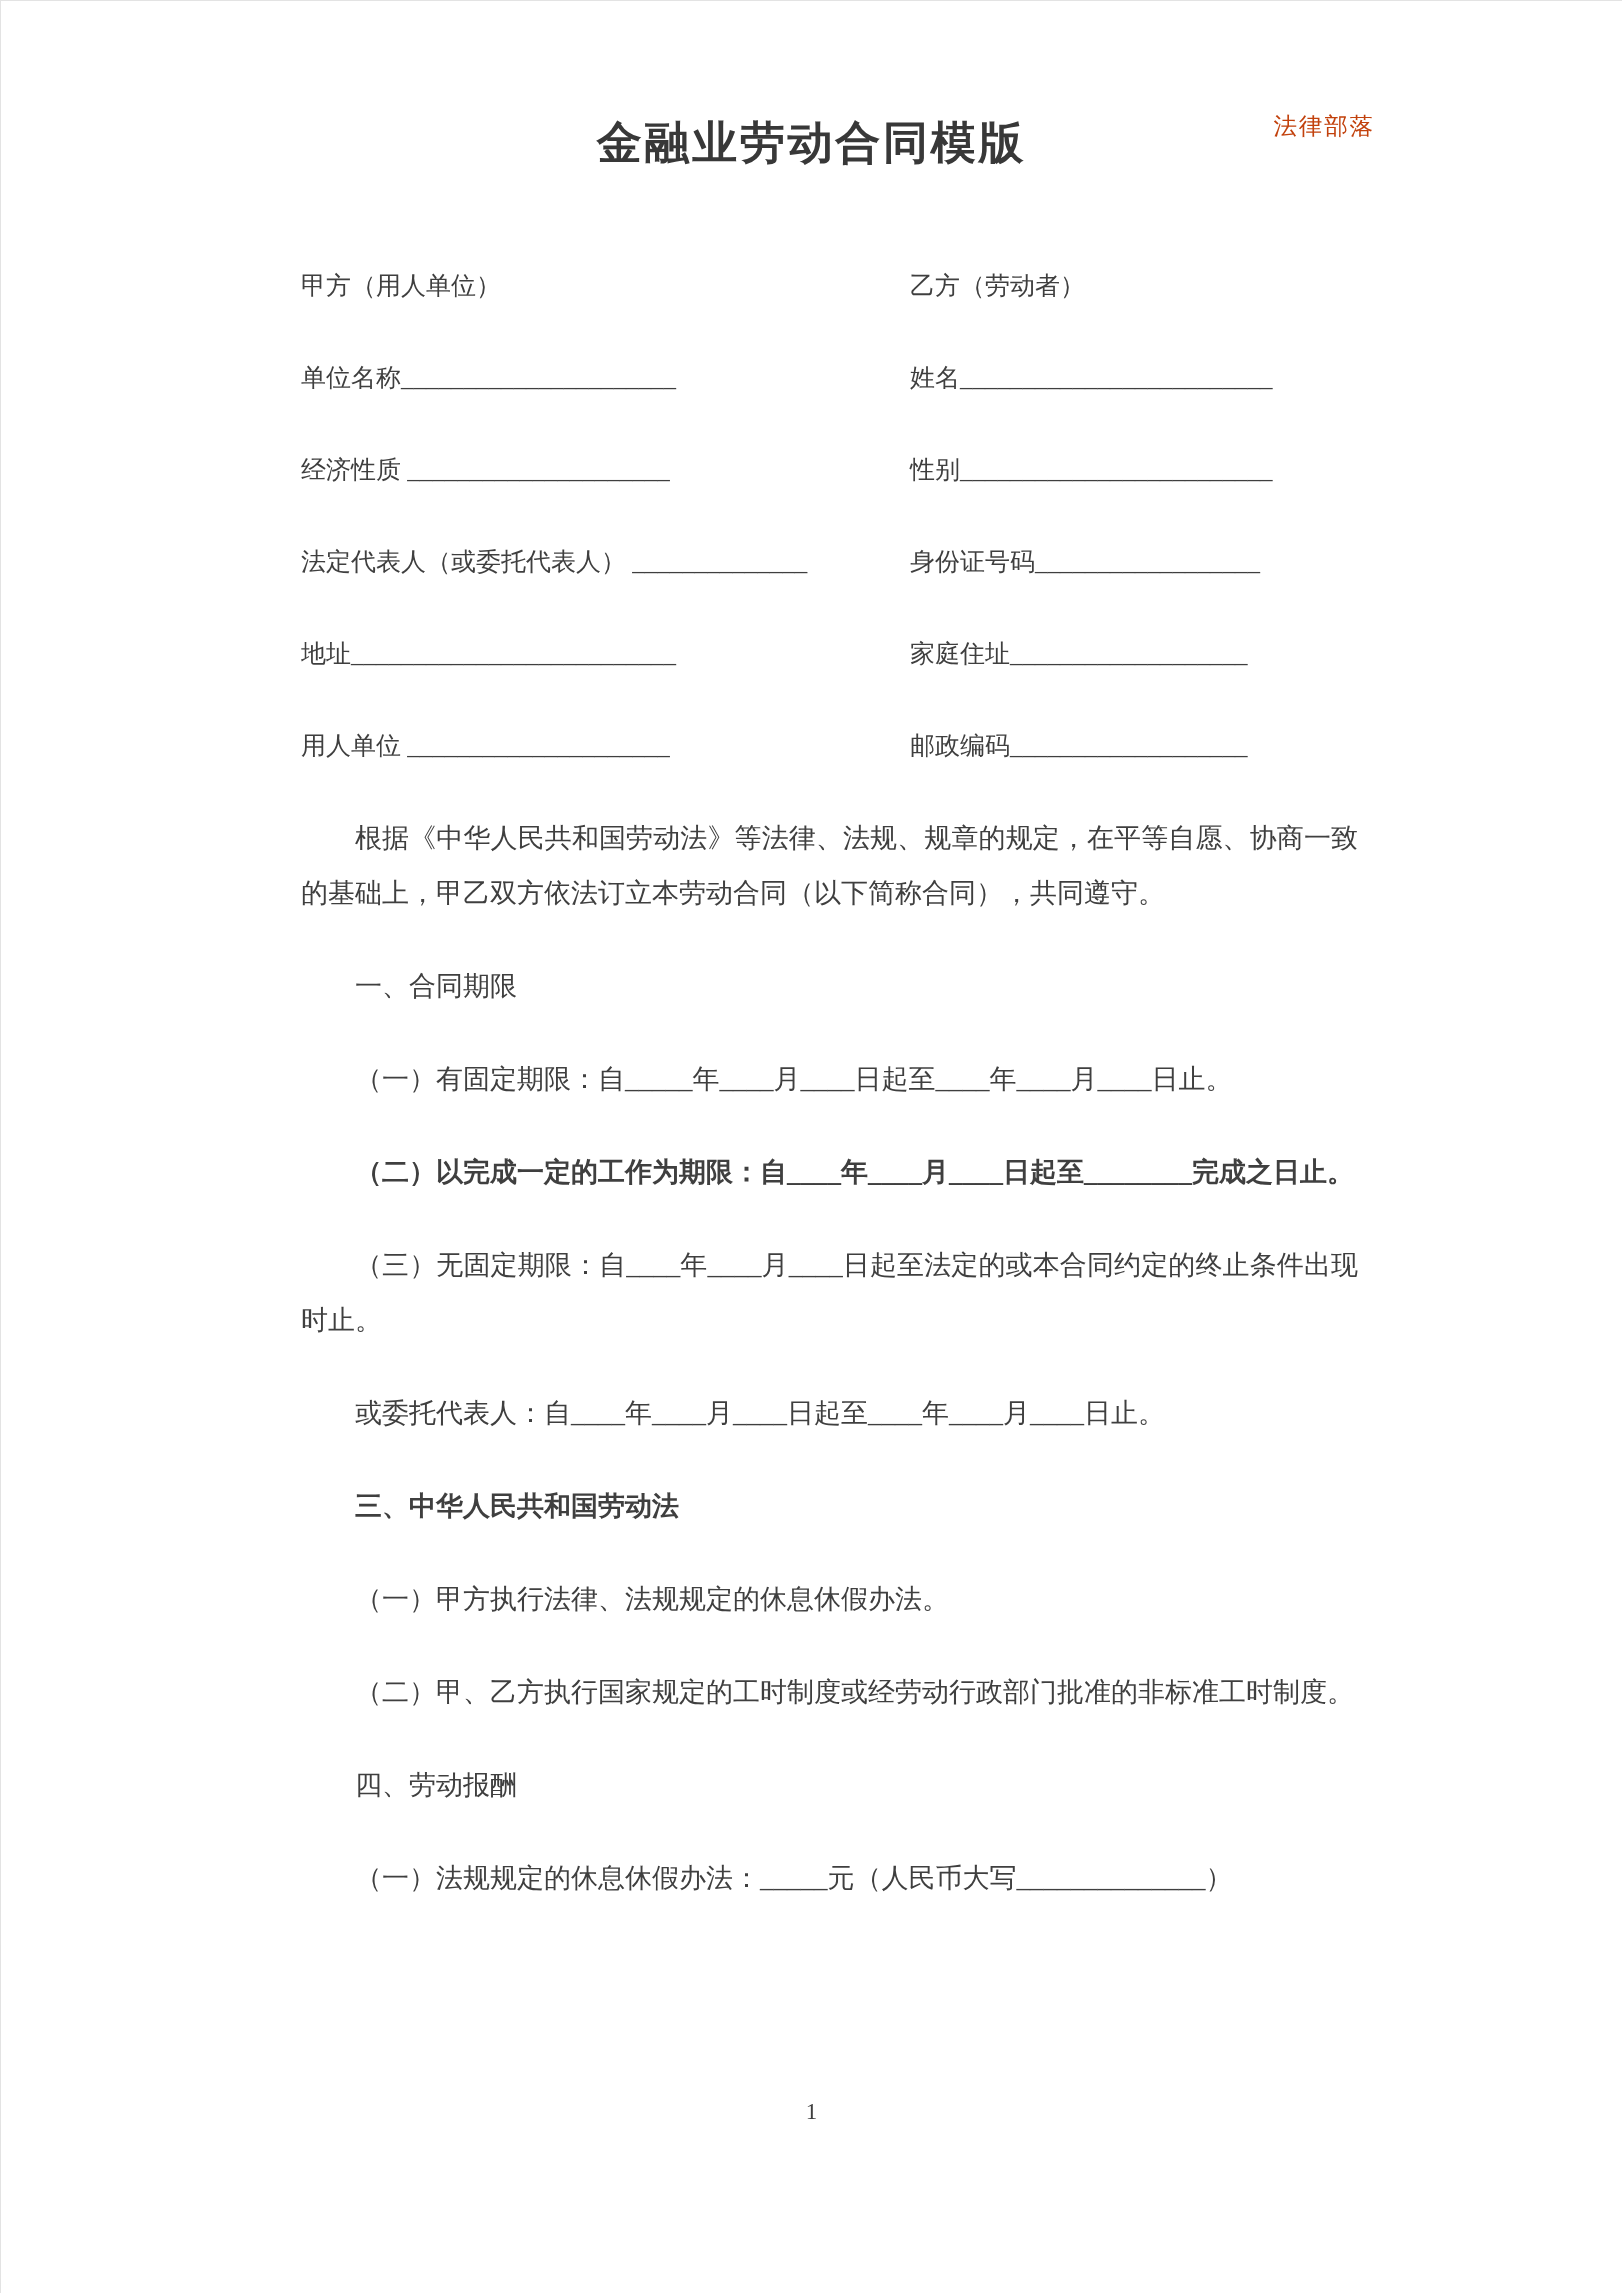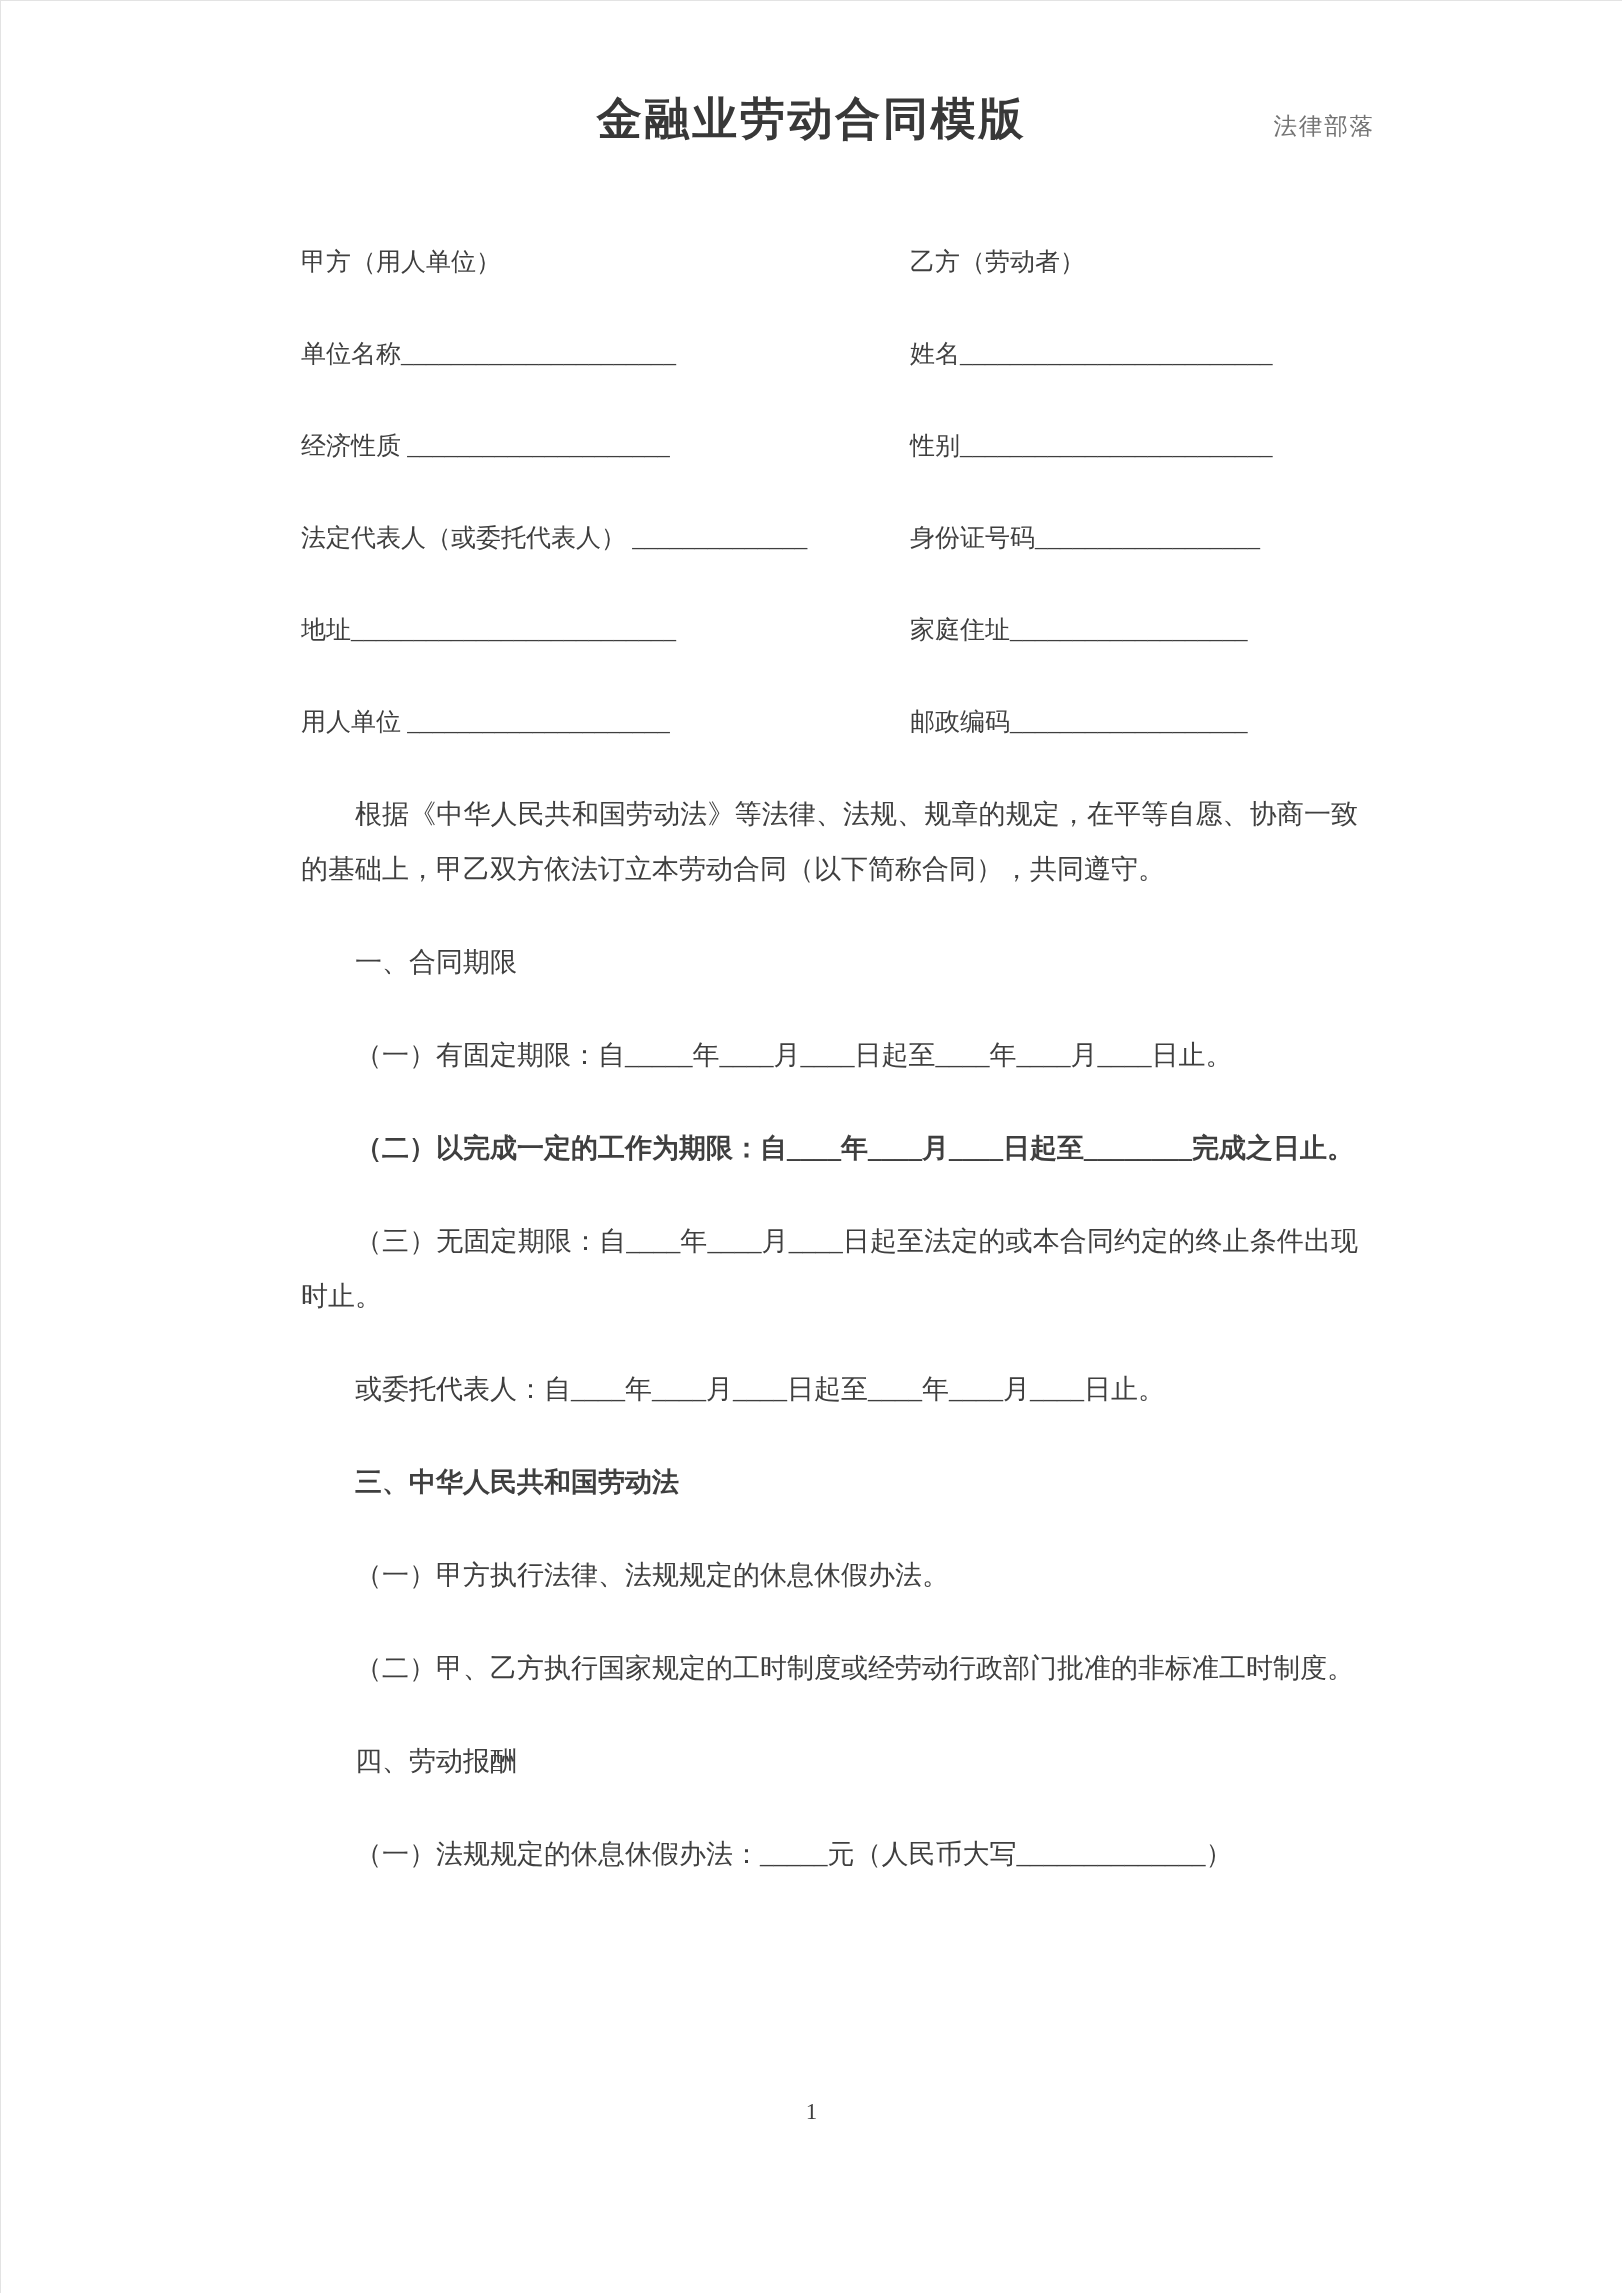--- a/index.html
+++ b/index.html
@@ -17,25 +17,25 @@
     font-family: "Liberation Serif", "DejaVu Serif", serif;
     color: #3f3f3f;
     overflow: hidden;
   }
   .brand {
     position: absolute;
     top: 109px;
     right: 247px;
     font-size: 23.6px;
     letter-spacing: 1.8px;
-    color: #737373;
+    color: #c2410c;
   }
   .title {
     margin: 0;
-    padding-top: 88px;
+    padding-top: 112px;
     text-align: center;
     font-size: 45px;
     font-weight: bold;
     letter-spacing: 2.7px;
     color: #383838;
   }
   .form {
     margin-top: 95px;
     padding: 0 264px 0 300px;
     font-size: 25px;

